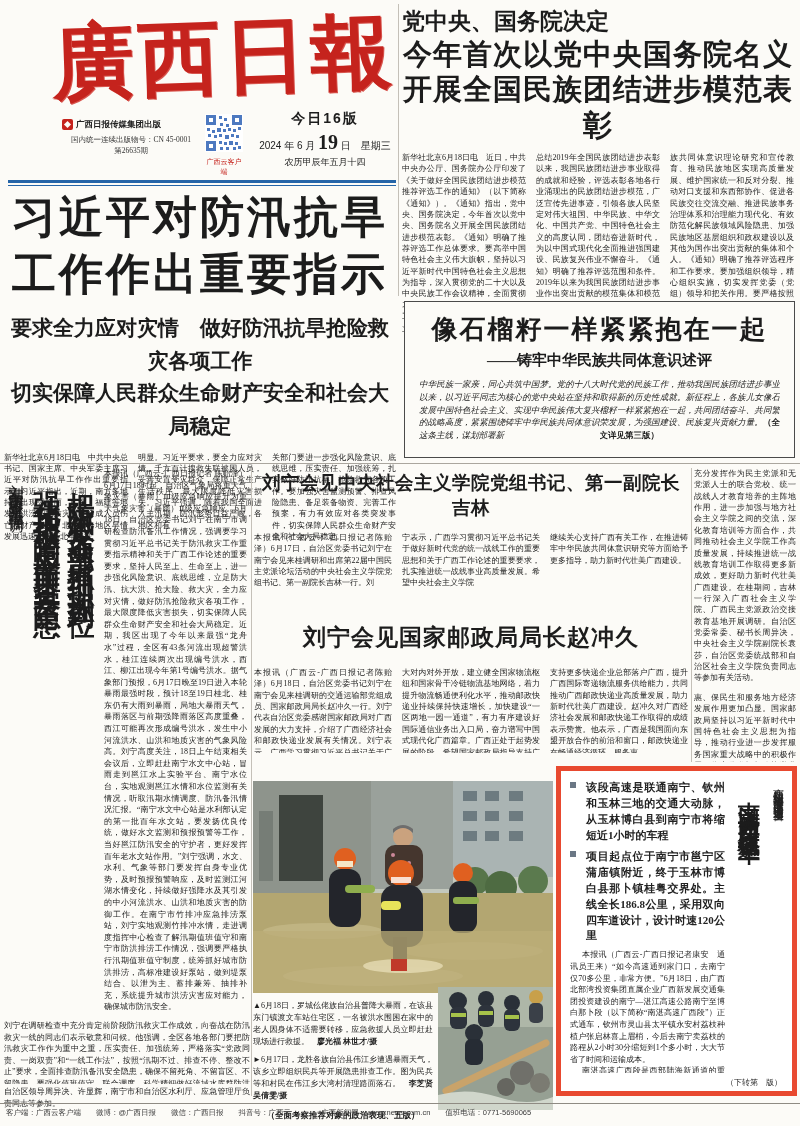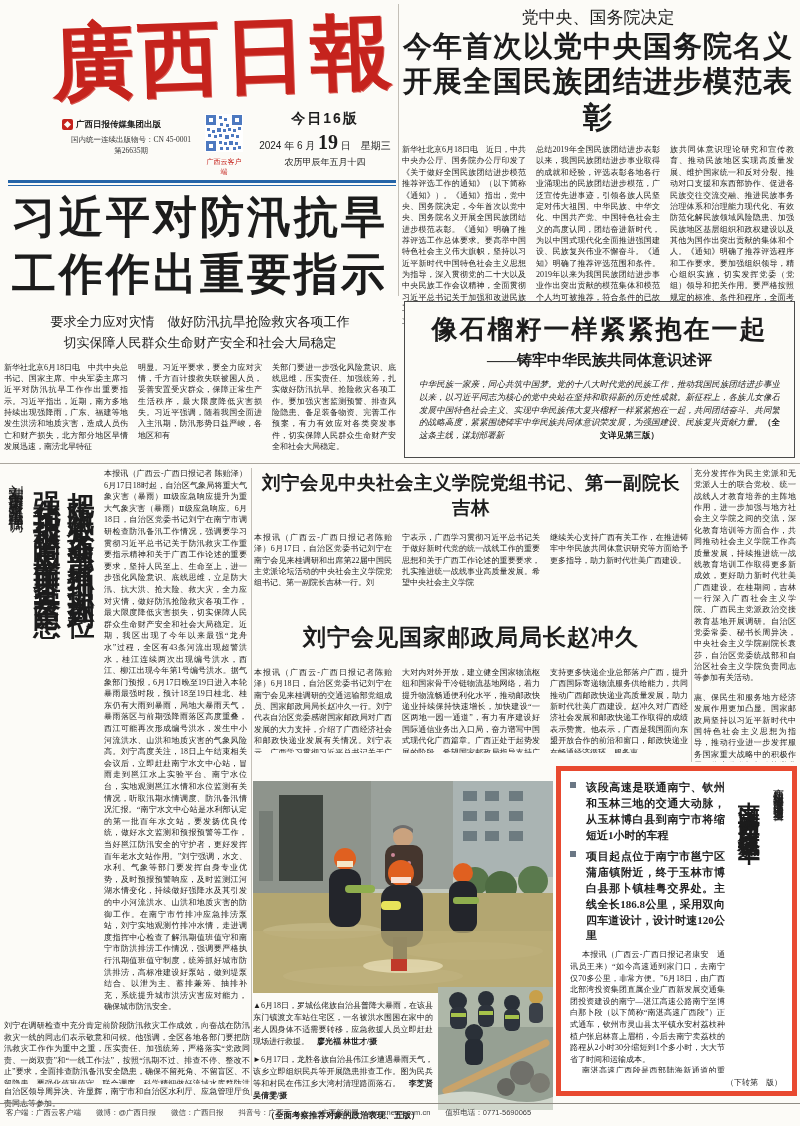--- a/index.html
+++ b/index.html
@@ -34,30 +34,30 @@
   .lunar { font-size:9px; margin-top:2px; }
   .blue-rule { left:8px; top:180px; width:388px; height:3px; background:#2565a8; }
   .blue-rule2 { left:8px; top:185px; width:388px; height:1px; background:#2565a8; }
 
   
   .vrule { background:#c4c0b8; width:1px; }
   .hrule { background:#aaa69e; height:1px; }
 
   
   .tr-art { left:402px; top:6px; width:392px; }
-  .tr-kicker { text-align:center; font-weight:normal; font-size:17px; font-family:"Liberation Sans",sans-serif; }
+  .tr-kicker { font-weight:bold; font-size:23px; font-family:"Liberation Sans",sans-serif; }
   .tr-head { text-align:center; font-weight:bold; font-size:29px; line-height:1.22; letter-spacing:1px; margin-top:0; font-family:"Liberation Sans",sans-serif; }
   .cols3 { display:flex; gap:10px; margin-top:9px; }
   .cols3 > div { flex:1; font-size:8px; line-height:1.42; }
   .tr-cols { height:180px; }
 
   
   .xi { left:4px; top:188px; width:392px; }
   .xi-head { text-align:center; font-weight:bold; font-size:44px; line-height:1.3; letter-spacing:3px; font-family:"Liberation Sans",sans-serif; }
-  .xi-sub { text-align:center; font-weight:normal; font-size:13px; line-height:1.55; margin-top:10px; font-family:"Liberation Sans",sans-serif; }
+  .xi-sub { text-align:center; font-weight:bold; font-size:21px; line-height:1.55; margin-top:10px; font-family:"Liberation Sans",sans-serif; }
   .xi-cols { height:94px; }
 
   
   .pom { left:404px; top:301px; width:391px; height:157px; border:1.5px solid #4a4a4a; background:#fcfbf7; padding:10px 14px 8px; }
   .pom-head { text-align:center; font-weight:bold; font-size:26px; letter-spacing:2px; font-family:"Liberation Sans",sans-serif; }
   .pom-sub { text-align:center; font-weight:bold; font-size:15px; margin-top:4px; }
   .pom-cols { display:flex; gap:0; margin-top:8px; height:76px; }
   .pom-cols > div { flex:1; font-size:8.5px; line-height:1.5; font-style:italic; }
   .pom-end { font-weight:bold; font-style:normal; }
 

